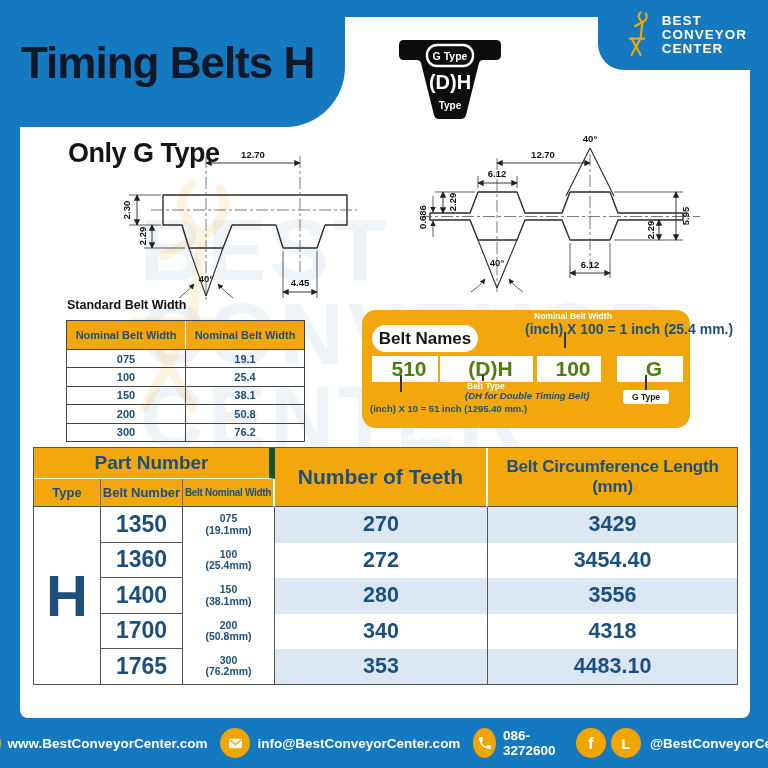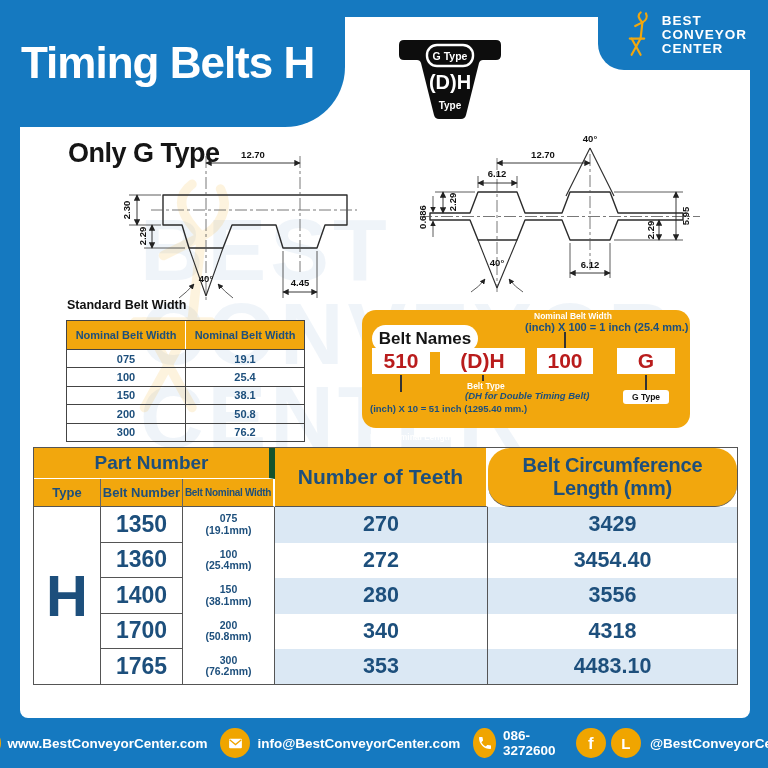--- a/index.html
+++ b/index.html
@@ -9,21 +9,21 @@
 
   
   .wm-brand{position:absolute;left:140px;top:208px;z-index:2;font-weight:bold;font-size:88px;line-height:.95;letter-spacing:4px;color:rgba(96,150,201,0.10);white-space:nowrap;}
   .wm-goat{position:absolute;left:78px;top:178px;z-index:2;opacity:.13;}
   .wm-thai{position:absolute;left:54px;top:396px;width:706px;height:52px;z-index:7;font-weight:bold;font-size:42px;white-space:nowrap;overflow:hidden;letter-spacing:1px;pointer-events:none;}
   .wm-thai .t1{color:rgba(242,183,66,0.50);}
   .wm-thai .t2{color:rgba(152,190,223,0.55);}
 
   
   .title-band{position:absolute;left:0;top:0;width:345px;height:127px;background:#1579C0;border-bottom-right-radius:60px;z-index:4;}
-  .page-title{position:absolute;left:21px;top:38px;font-size:44px;font-weight:bold;letter-spacing:-1px;color:#ffffff;}
+  .page-title{position:absolute;left:21px;top:38px;font-size:44px;font-weight:bold;letter-spacing:-1px;color:#0f172a;}
   .logo-block{position:absolute;right:0;top:0;width:170px;height:70px;background:#1579C0;border-bottom-left-radius:26px;z-index:4;display:flex;align-items:center;justify-content:center;gap:7px;}
   .logo-text{color:#fff;font-weight:bold;font-size:13.5px;line-height:1.02;letter-spacing:1px;}
 
   
   .badge{position:absolute;left:398px;top:40px;width:104px;height:84px;z-index:4;}
   .badge text{font-family:"Liberation Sans",sans-serif;font-weight:bold;fill:#fff;text-anchor:middle;}
 
   
   .diag-heading{position:absolute;left:68px;top:138px;z-index:3;font-size:27px;font-weight:bold;color:#151515;letter-spacing:-0.5px;}
   .svgL{position:absolute;left:55px;top:130px;z-index:3;}
@@ -41,38 +41,38 @@
   .std th{width:116px;background:#F2A70D;color:#1D4F7C;font-size:11px;font-weight:bold;height:26px;}
   .std th:first-child{border-right:1.5px solid #fff;}
   .std td{width:116px;text-align:center;color:#1D4F7C;font-size:11px;font-weight:bold;height:15.4px;border-top:1px solid #444;}
   .std td:first-child{border-right:1px solid #444;}
 
   
   .bn-box{position:absolute;left:362px;top:310px;width:328px;height:118px;background:#F2A70D;border-radius:14px;z-index:3;}
   .bn-box .abs{position:absolute;}
   .bn-pill{left:10px;top:15px;width:106px;height:27px;background:#fff;border-radius:14px;display:flex;align-items:center;justify-content:center;font-size:17px;font-weight:bold;color:#151515;}
   .bn-wtitle{left:172px;top:1px;font-size:8.5px;font-weight:bold;color:#fff;}
-  .bn-wnote{left:163px;top:11px;font-size:11px;font-weight:bold;color:#1D4F7C;white-space:nowrap;}
+  .bn-wnote{left:163px;top:11px;font-size:14px;font-weight:bold;color:#1D4F7C;white-space:nowrap;}
   .bn-conn{width:1.5px;background:#333;}
-  .seg{top:38px;height:26px;background:#fff;display:flex;align-items:center;justify-content:center;font-size:21px;font-weight:bold;color:#b91c1c;}
+  .seg{top:46px;height:26px;background:#fff;display:flex;align-items:center;justify-content:center;font-size:21px;font-weight:bold;color:#4d7c0f;padding-left:8px;}
   .bn-ltitle{left:8px;top:83px;font-size:8.5px;font-weight:bold;color:#fff;margin-top:39px;}
   .bn-lnote{left:8px;top:93px;font-size:9.5px;font-weight:bold;color:#1D4F7C;white-space:nowrap;}
   .bn-ttitle{left:105px;top:71px;font-size:8.5px;font-weight:bold;color:#fff;}
   .bn-tnote{left:103px;top:80px;font-size:9.5px;font-weight:bold;color:#1D4F7C;white-space:nowrap;font-style:italic;}
   .bn-gpill{left:261px;top:80px;width:46px;height:14px;background:#fff;border-radius:3px;display:flex;align-items:center;justify-content:center;font-size:8.5px;font-weight:bold;color:#151515;}
 
   
   .main-wrap{position:absolute;left:33px;top:447px;z-index:3;border:1.6px solid #555;}
   table.main{border-collapse:separate;border-spacing:0;table-layout:fixed;width:703px;}
   .main th{background:#F2A70D;color:#1D4F7C;font-weight:bold;}
   .main .th-pn{font-size:19px;height:28px;border-right:6px solid #14532d;border-bottom:1.5px solid #fff;}
   .main .th-sub{font-size:13px;height:25px;border-bottom:1.6px solid #555;border-right:1px solid #666;}
   .main .th-bw{font-size:10px;letter-spacing:-0.3px;border-right:2px solid #fff;}
   .main .th-teeth{font-size:21px;border-right:2px solid #fff;border-bottom:1.6px solid #555;}
-  .main .th-circ{font-size:20px;letter-spacing:-0.2px;border-bottom:1.6px solid #555;border-radius:22px;}
+  .main .th-circ{font-size:17px;letter-spacing:-0.2px;border-bottom:1.6px solid #555;}
   .main td{text-align:center;color:#1D4F7C;font-weight:bold;height:32.5px;}
   .main .td-type{font-size:58px;border-right:1.2px solid #555;background:#fff;}
   .main .td-bn{font-size:23px;border-right:1.2px solid #555;border-bottom:1.2px solid #555;background:#fff;margin-top:24px;}
   .main tr:last-child .td-bn{border-bottom:none;}
   .main .td-bw{font-size:10.5px;line-height:1.12;border-right:1.4px solid #555;background:#fff;}
   .main .td-num{font-size:21.5px;}
   .main .td-teeth{border-right:1.4px solid #555;}
   .main tr.stripe .td-num{background:#DBE8F4;}
   .main tr:not(.stripe) .td-num{background:#fff;}
 

